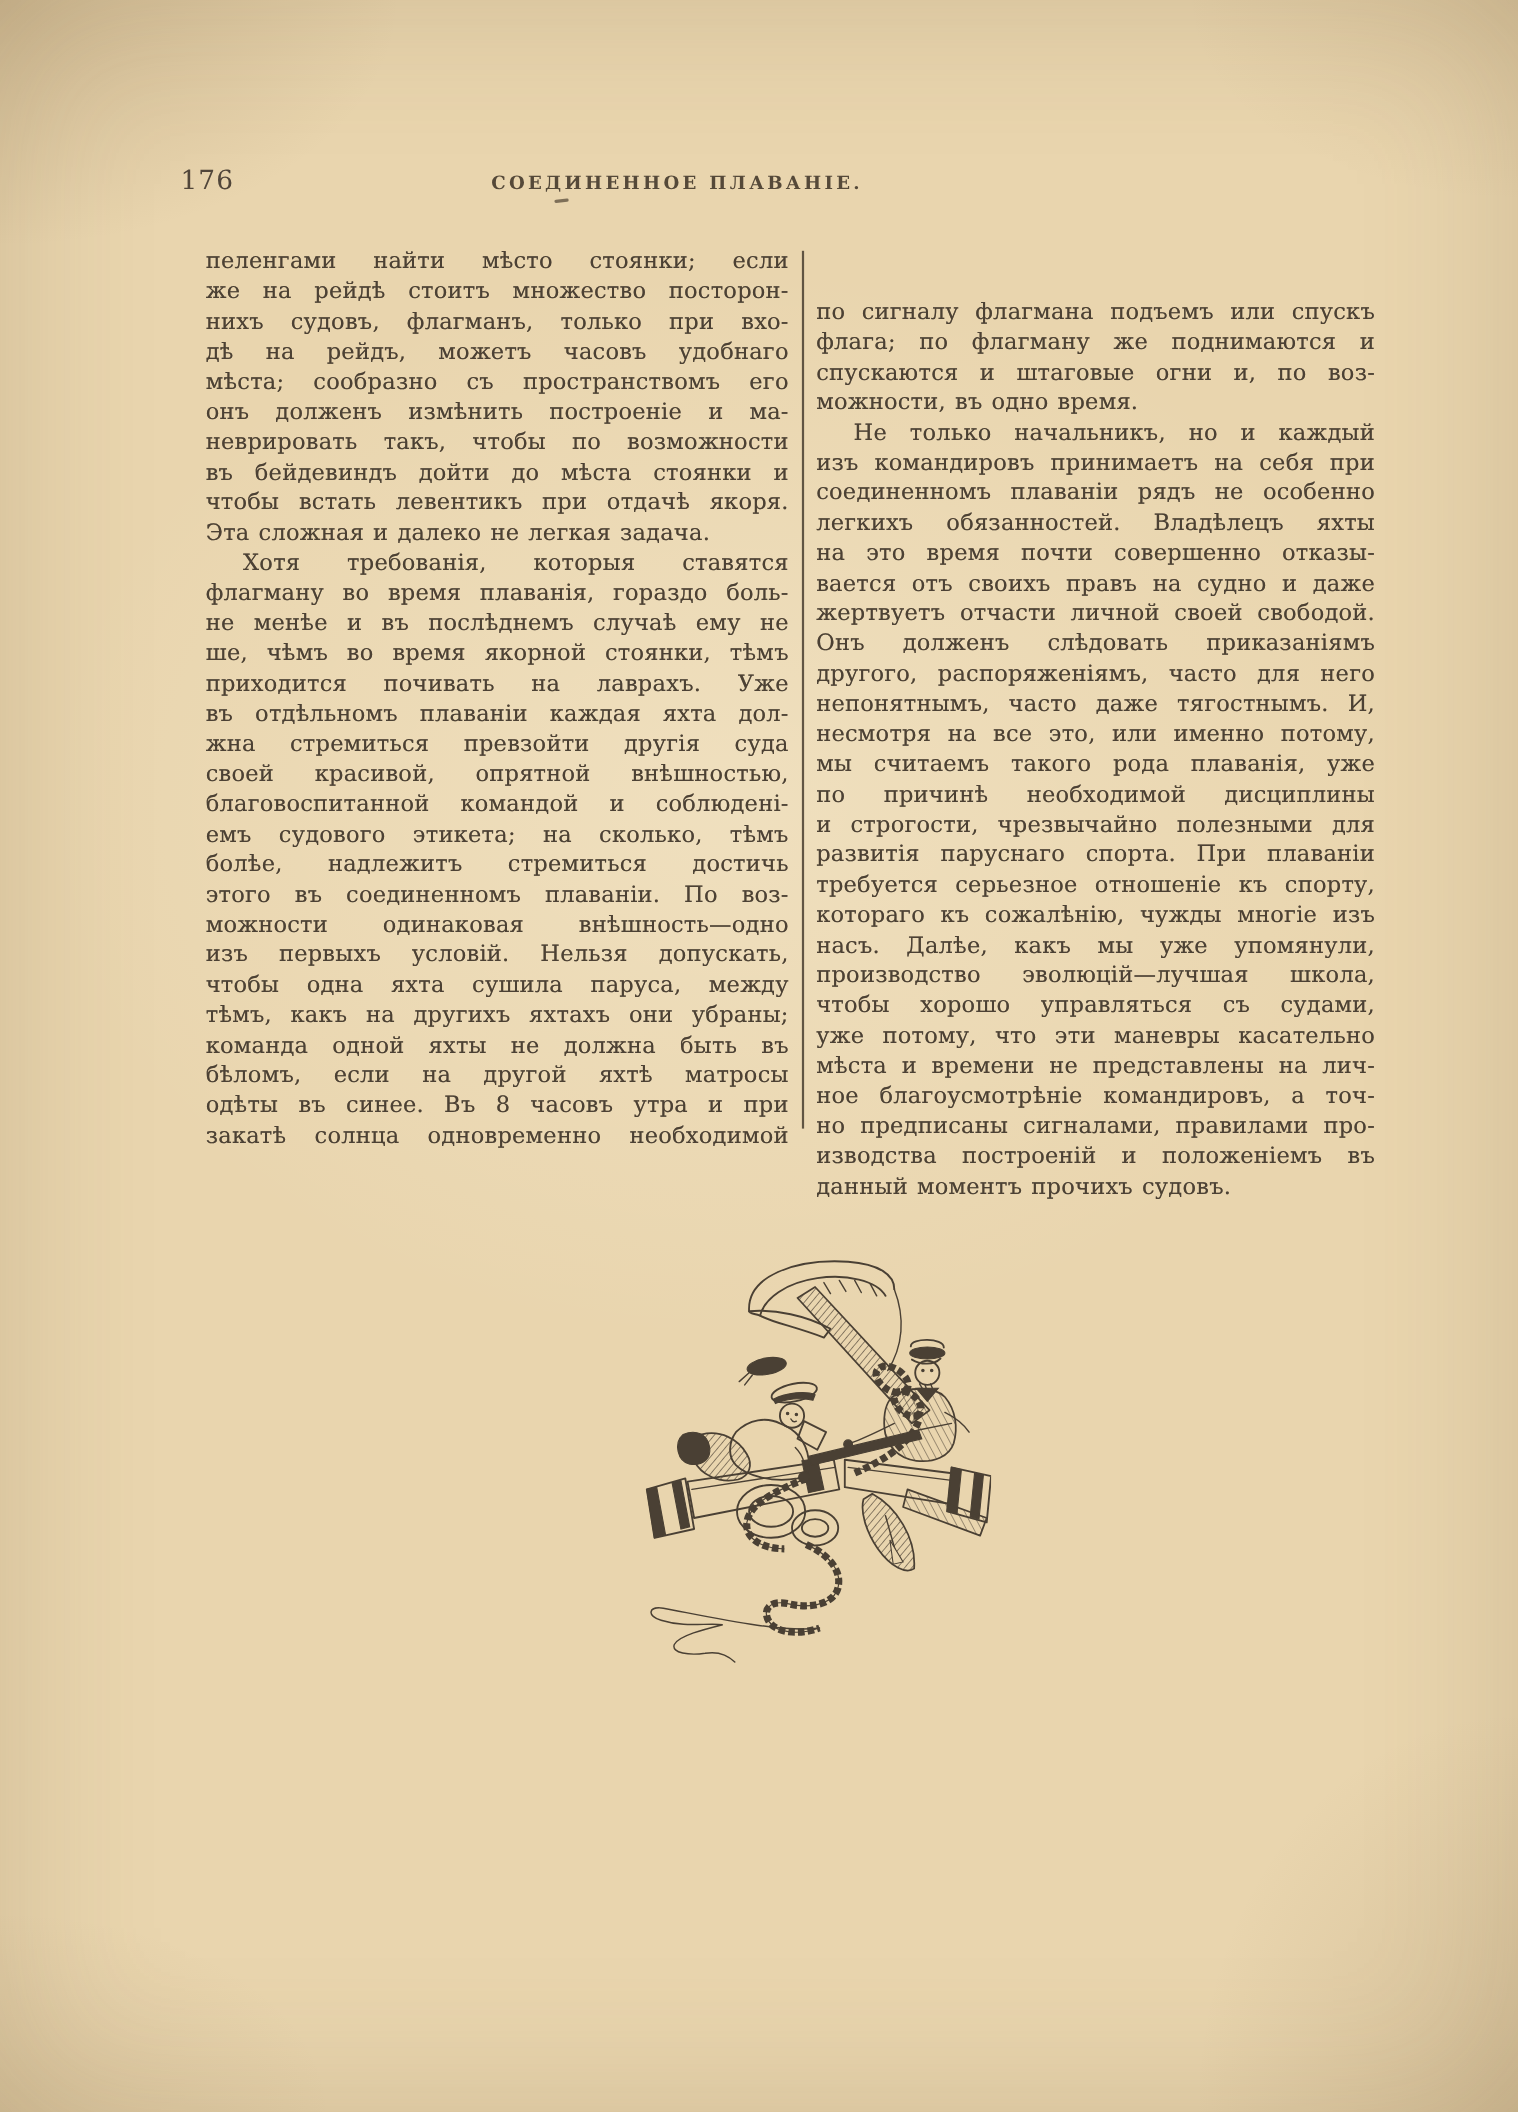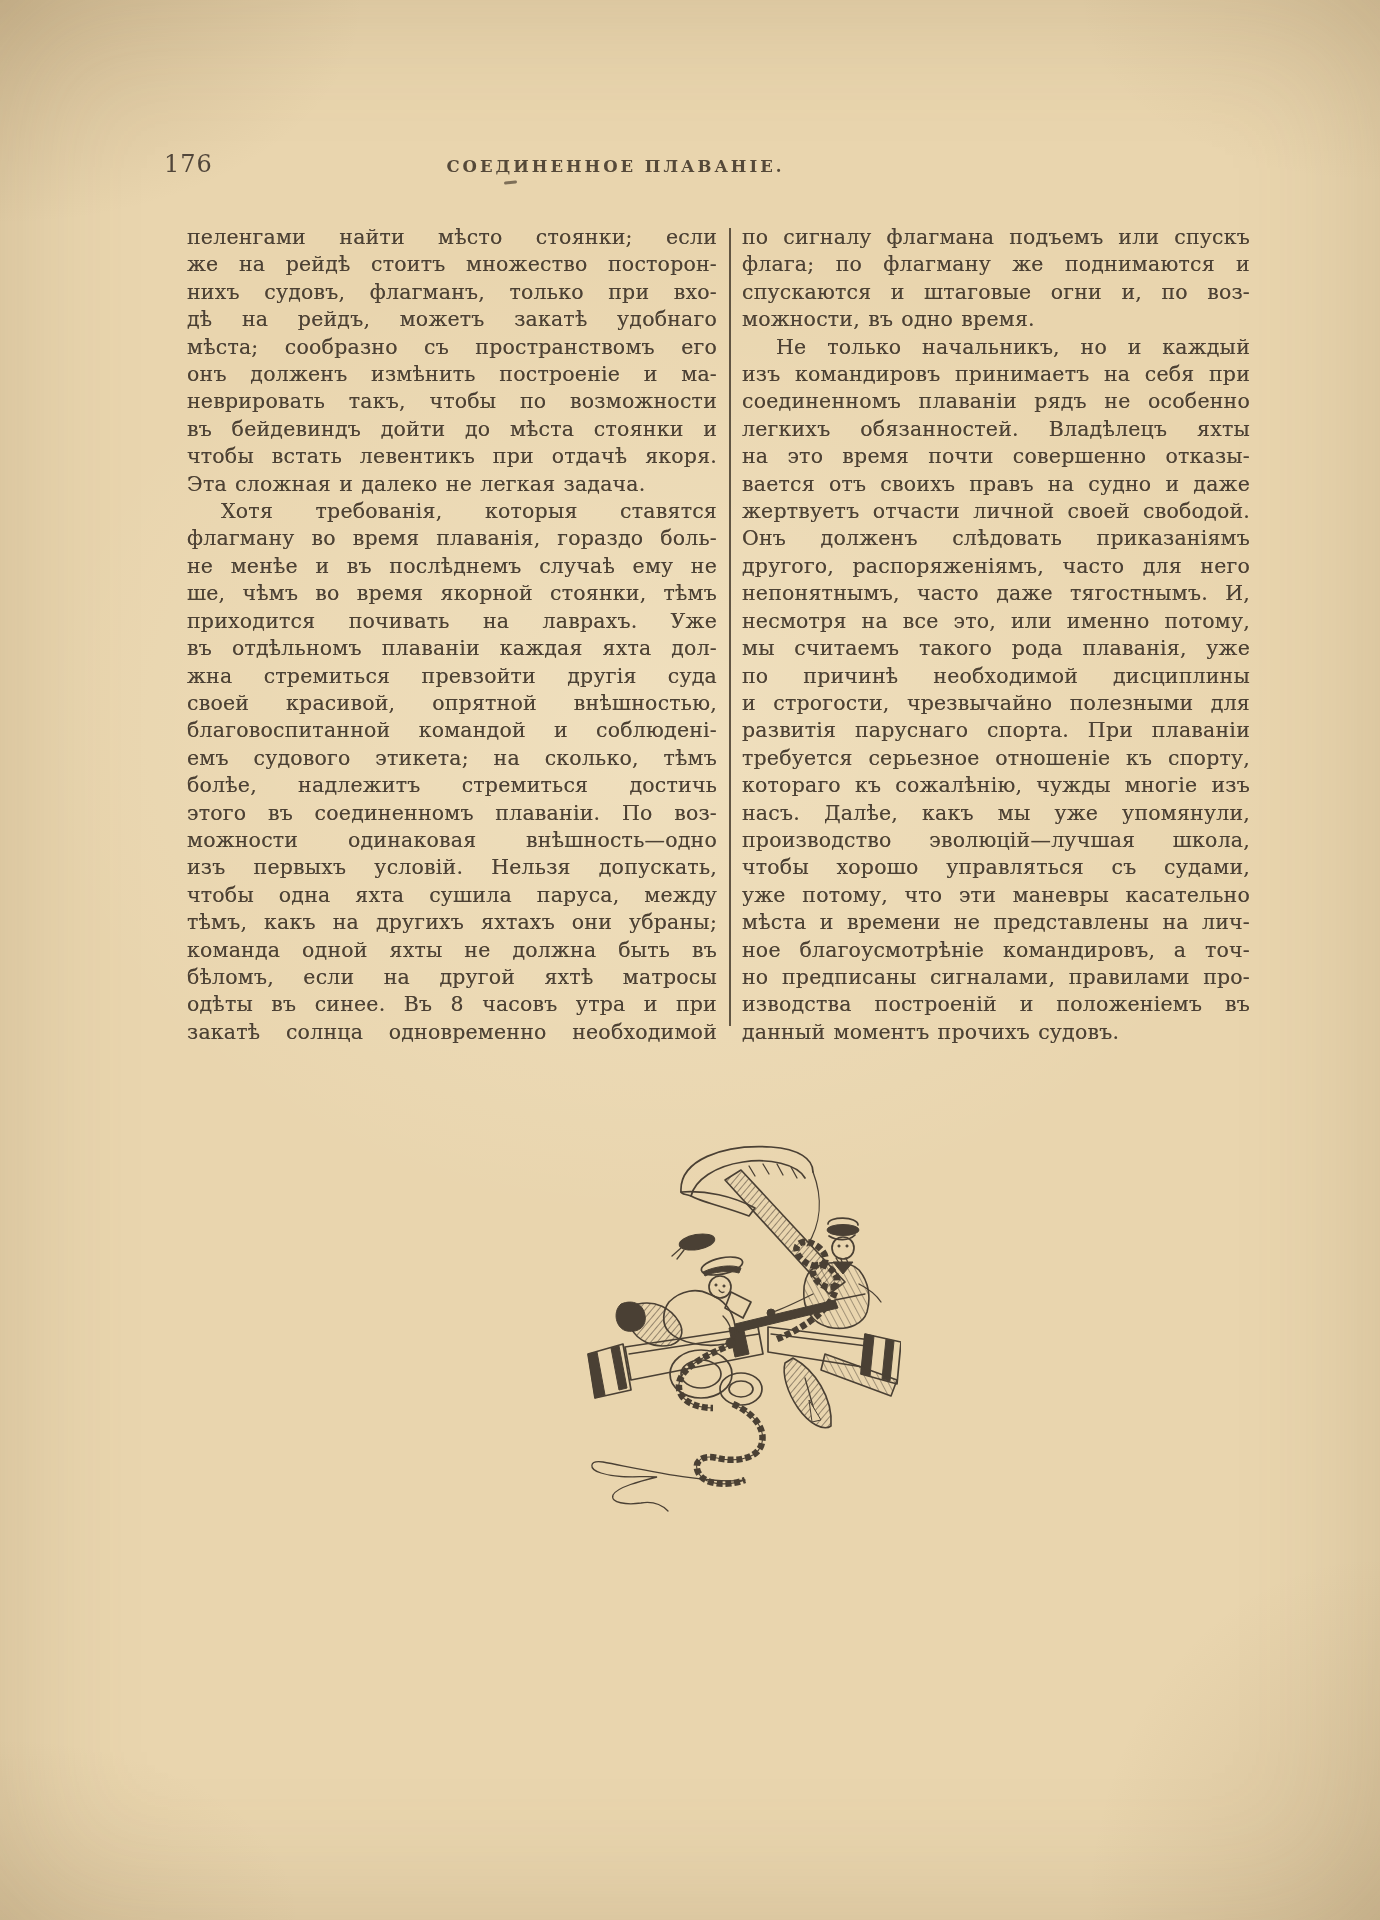--- a/index.html
+++ b/index.html
@@ -30,21 +30,21 @@
   .inkdash{
     position:absolute;left:504px;top:181px;width:13px;height:3px;
     background:rgba(84,72,56,0.72);border-radius:2px;transform:rotate(-6deg);
   }
   .col{
     position:absolute;top:224px;font-size:20.5px;line-height:27.4px;
     letter-spacing:0.2px;word-spacing:1.5px;
     text-shadow:0 0 0.5px rgba(76,65,52,0.55);
   }
   .col-left{left:187px;width:530px;}
-  .col-right{left:742px;width:508px;}
+  .col-right{left:742px;width:508px;margin-top:46px;}
   .line{text-align:justify;text-align-last:justify;}
   .line.end{text-align-last:left;}
   .line.ind{text-indent:34px;}
   .divider{
     position:absolute;left:729px;top:228px;width:2px;height:798px;
     background:rgba(72,61,47,0.85);
   }
   .illus{position:absolute;left:583px;top:1142px;width:318px;height:378px;margin:0;}
   .illus svg{display:block;width:100%;height:100%;}
   .ink{stroke:#4a4034;fill:none;stroke-width:1.7;stroke-linecap:round;stroke-linejoin:round;}
@@ -61,21 +61,21 @@
 <div class="page">
 
   <span class="pagenum">176</span>
   <div class="runtitle">СОЕДИНЕННОЕ ПЛАВАНІЕ.</div>
   <span class="inkdash"></span>
 
   <div class="col col-left">
       <div class="line">пеленгами найти мѣсто стоянки; если</div>
       <div class="line">же на рейдѣ стоитъ множество посторон-</div>
       <div class="line">нихъ судовъ, флагманъ, только при вхо-</div>
-      <div class="line">дѣ на рейдъ, можетъ закатѣ удобнаго</div>
+      <div class="line">дѣ на рейдъ, можетъ часовъ удобнаго</div>
       <div class="line">мѣста; сообразно съ пространствомъ его</div>
       <div class="line">онъ долженъ измѣнить построеніе и ма-</div>
       <div class="line">неврировать такъ, чтобы по возможности</div>
       <div class="line">въ бейдевиндъ дойти до мѣста стоянки и</div>
       <div class="line">чтобы встать левентикъ при отдачѣ якоря.</div>
       <div class="line end">Эта сложная и далеко не легкая задача.</div>
       <div class="line ind">Хотя требованія, которыя ставятся</div>
       <div class="line">флагману во время плаванія, гораздо боль-</div>
       <div class="line">не менѣе и въ послѣднемъ случаѣ ему не</div>
       <div class="line">ше, чѣмъ во время якорной стоянки, тѣмъ</div>

